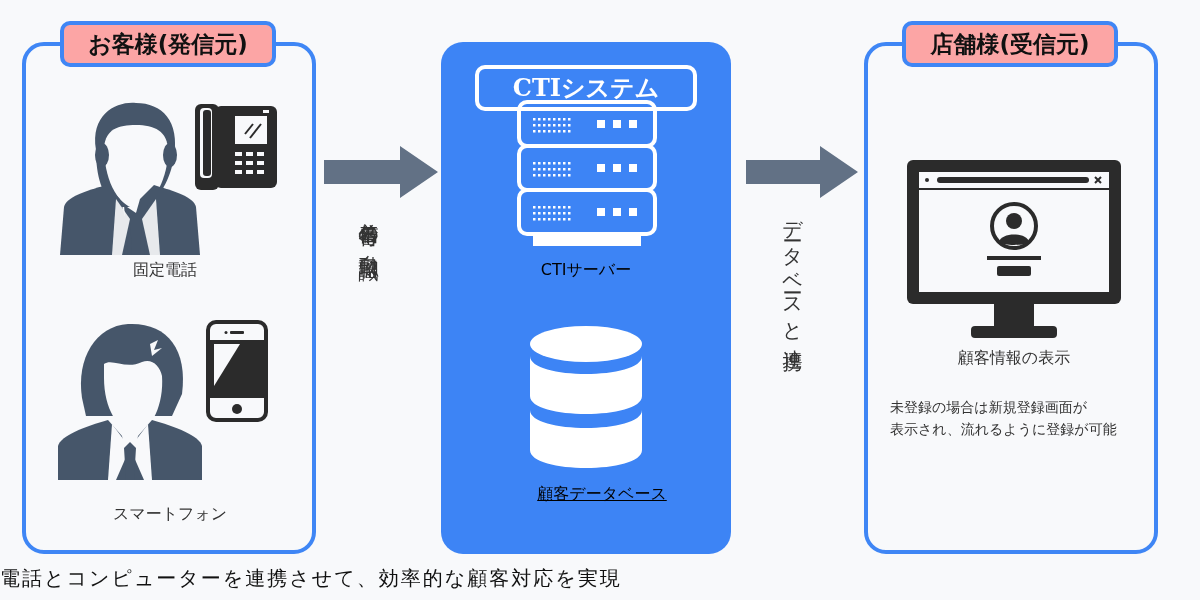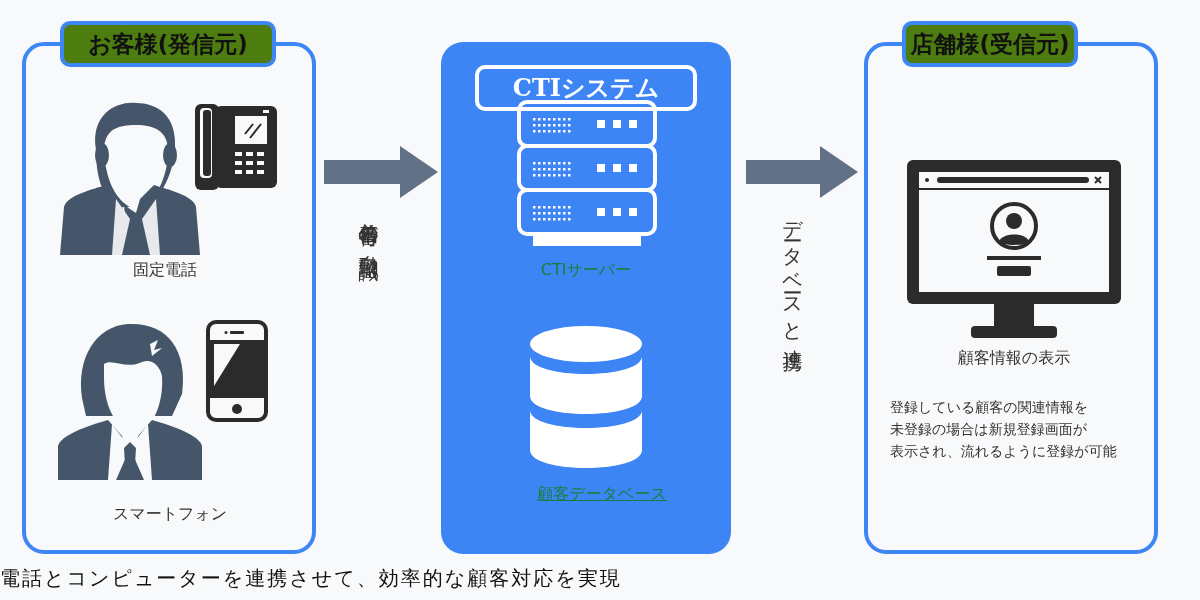--- a/index.html
+++ b/index.html
@@ -1,26 +1,26 @@
 <!DOCTYPE html>
 <html><head>
 <meta charset="utf-8">
 <style>
   html, body { margin:0; padding:0; }
   body { width:1200px; height:600px; background:#f8f9fb; position:relative; overflow:hidden;
          font-family:"DejaVu Sans", "Liberation Sans", sans-serif; color:#333; }
   .panel { position:absolute; box-sizing:border-box; border-radius:22px; }
   .panel.outline { border:4px solid #3f86f5; background:#f8f9fb; }
   .panel.filled { background:#3d84f5; }
-  .tag { position:absolute; box-sizing:border-box; border:4px solid #3f86f5; background:#4d7c0f;
+  .tag { position:absolute; box-sizing:border-box; border:4px solid #3f86f5; background:#fca5a5;
          border-radius:10px; font-weight:bold; font-size:23px; color:#111;
          display:flex; align-items:center; justify-content:center; white-space:nowrap; }
   .tag.inv { background:#3d84f5; border-color:#fff; color:#fff; font-family:"DejaVu Serif","Liberation Serif",serif; font-weight:bold;margin-top:44px; }
   .label { position:absolute; font-size:16px; color:#333; text-align:center; white-space:nowrap; }
-  .label.white { color:#15803d;text-align:center; }
+  .label.white { color:#000000;text-align:center; }
   .vtext { position:absolute; writing-mode:vertical-rl; font-size:20px; color:#333; letter-spacing:2px; }
   .arrow { position:absolute; }
   .icon { position:absolute; }
   .desc { position:absolute; font-size:14px; line-height:22px; color:#333; }
   .footer { position:absolute; left:0; width:1200px; top:565px; text-align:left; font-size:20px; color:#111; letter-spacing:2px; }
 </style>
 </head>
 <body>
 
 <div class="panel outline" style="left:22px;top:42px;width:294px;height:512px;"></div>
@@ -140,38 +140,37 @@
   <path d="M0 84 C0 108 112 108 112 84 L112 124 C112 148 0 148 0 124Z" fill="#fff"></path>
 </svg>
 <div class="label white" style="left:486px;top:484px;width:232px;text-decoration:underline;">顧客データベース</div>
 
 <svg class="arrow" style="left:746px;top:146px;" width="112" height="52" viewBox="0 0 112 52">
   <path d="M0 14 L74 14 L74 0 L112 26 L74 52 L74 38 L0 38Z" fill="#627185"></path>
 </svg>
 <div class="vtext" style="left:780px;top:206px;">データベースと連携</div>
 
 <div class="panel outline" style="left:864px;top:42px;width:294px;height:512px;"></div>
-<div class="tag" style="left:902px;top:21px;width:176px;height:46px;">店舗様(受信元)</div>
+<div class="tag" style="left:902px;top:21px;width:216px;height:46px;">店舗様(受信元)</div>
 
 <svg class="icon" style="left:907px;top:160px;" width="214" height="180" viewBox="0 0 214 180">
   <rect x="0" y="0" width="214" height="144" rx="6" fill="#2b2b2b"></rect>
   <rect x="12" y="12" width="190" height="120" fill="#f8f9fb"></rect>
   <rect x="12" y="28" width="190" height="2" fill="#2b2b2b"></rect>
   <circle cx="20" cy="20" r="2" fill="#2b2b2b"></circle>
   <rect x="30" y="17" width="152" height="6" rx="3" fill="#2b2b2b"></rect>
   <path d="M188 17 L194 23 M194 17 L188 23" stroke="#2b2b2b" stroke-width="2"></path>
   <circle cx="107" cy="66" r="22" fill="none" stroke="#2b2b2b" stroke-width="4"></circle>
   <circle cx="107" cy="61" r="8" fill="#2b2b2b"></circle>
   <path d="M92 82 C94 72 120 72 122 82 C118 86 96 86 92 82Z" fill="#2b2b2b"></path>
   <rect x="80" y="96" width="54" height="4" fill="#2b2b2b"></rect>
   <rect x="90" y="106" width="34" height="10" rx="2" fill="#2b2b2b"></rect>
   <rect x="87" y="144" width="40" height="26" fill="#2b2b2b"></rect>
   <rect x="64" y="166" width="86" height="12" rx="4" fill="#2b2b2b"></rect>
 </svg>
 <div class="label" style="left:894px;top:348px;width:240px;">顧客情報の表示</div>
 
 <div class="desc" style="left:890px;top:396px;">
-  <div>登録している顧客の関連情報を</div>
   <div>未登録の場合は新規登録画面が</div>
   <div>表示され、流れるように登録が可能</div>
 </div>
 
 <div class="footer">電話とコンピューターを連携させて、効率的な顧客対応を実現</div>
 
 </body></html>

